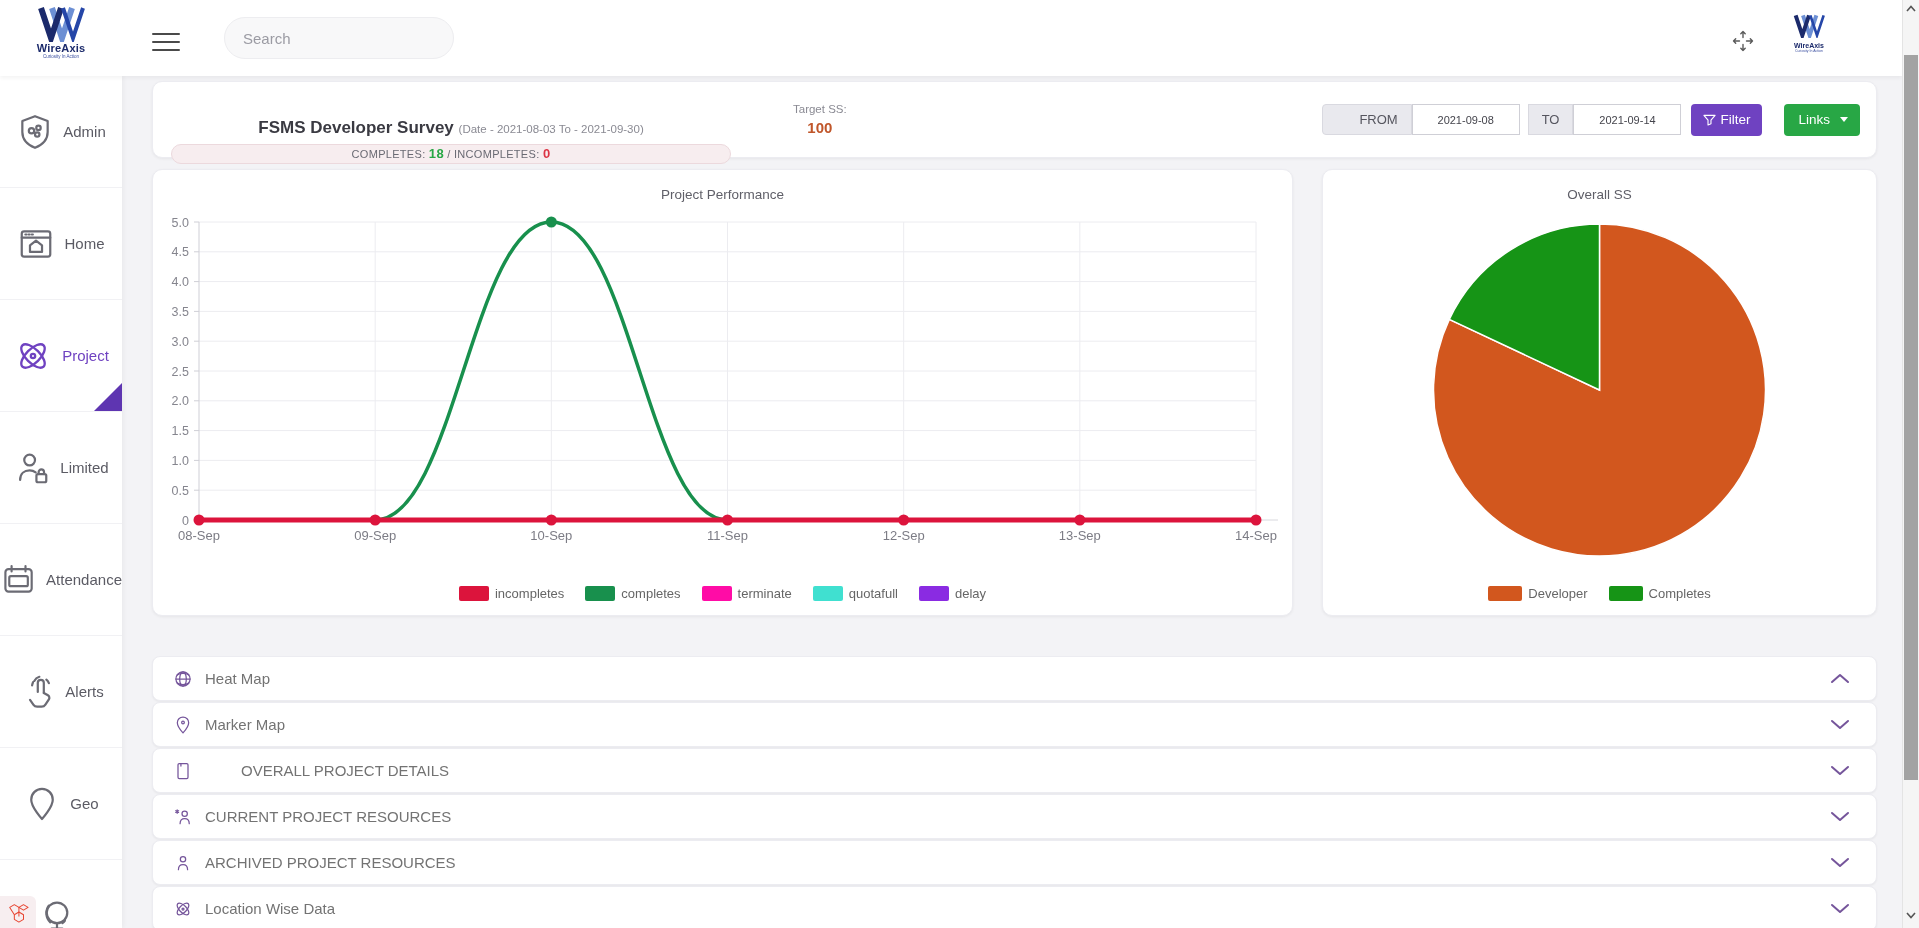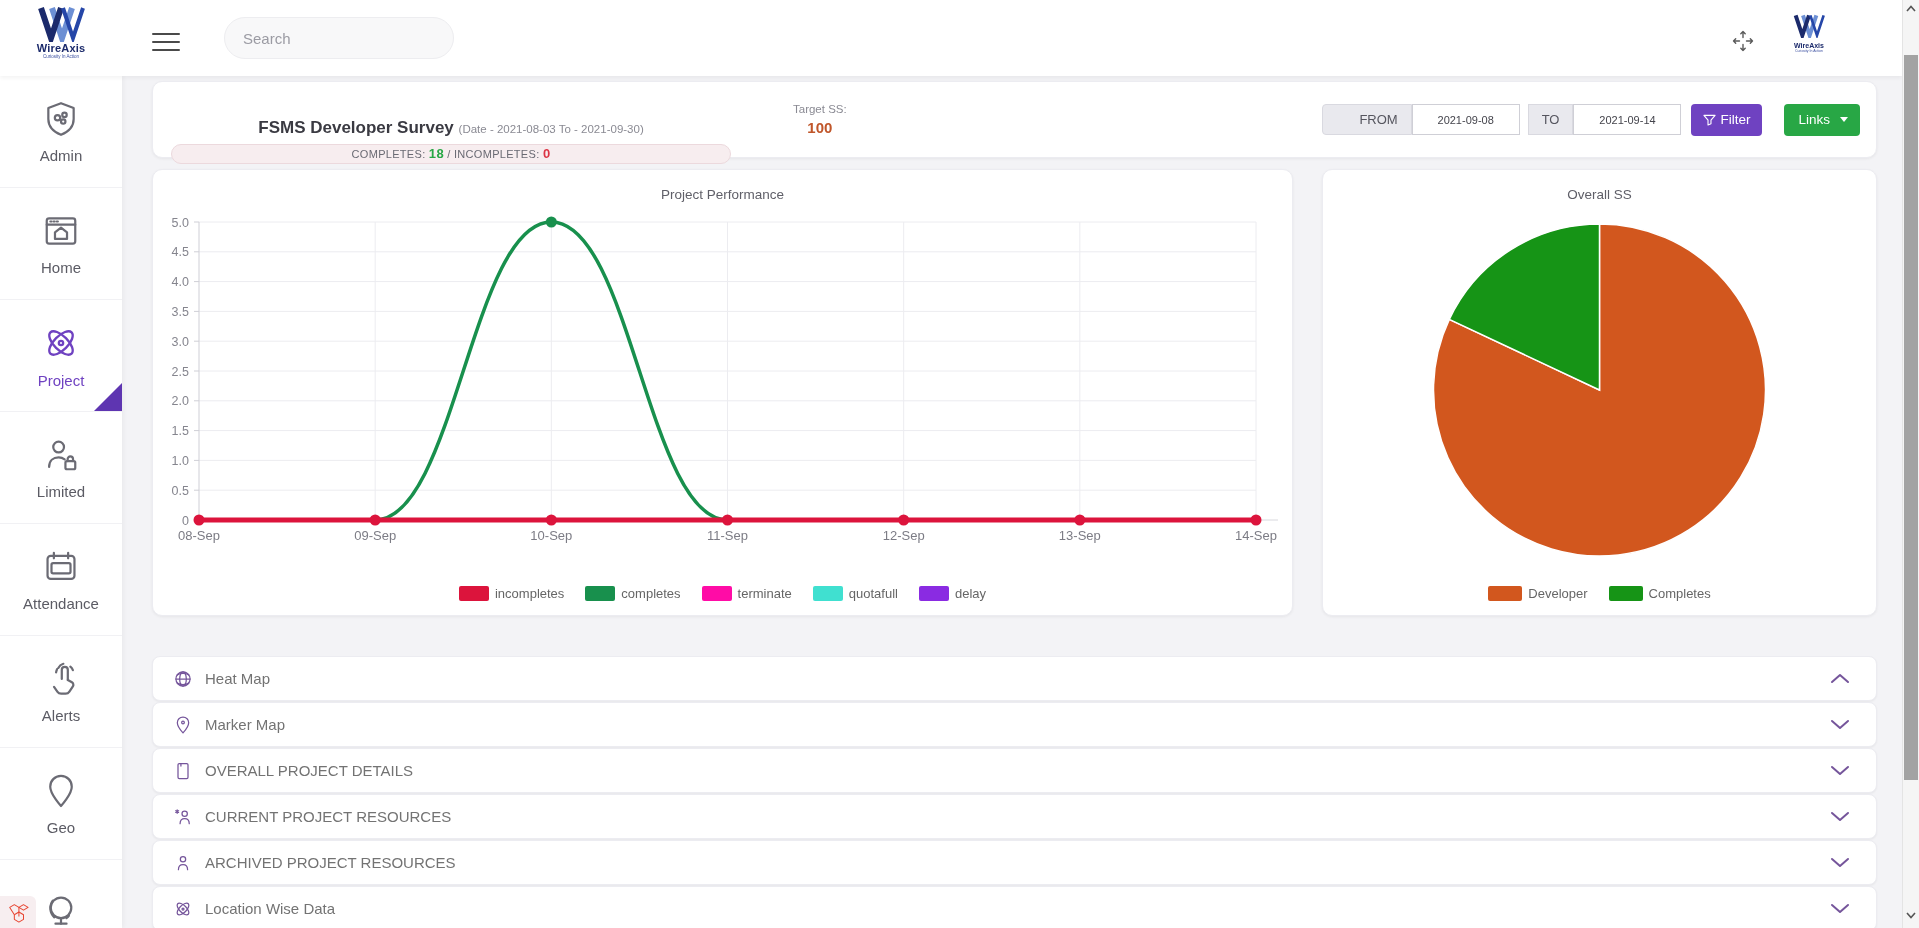--- a/index.html
+++ b/index.html
@@ -22,21 +22,21 @@
   .searchbox input::placeholder { color:#9b9ba3; }
   .topbar-right { position:absolute; right:70px; top:14px; display:flex; align-items:flex-start; gap:30px; }
   .mini-brand { text-align:center; width:46px; }
   .mini-brand .bname { font-size:7px; font-weight:bold; color:#1b2a6b; }
   .mini-brand .btag { font-size:3.5px; color:#3b4fa0; }
   .move-icon { margin-top:14px; cursor:pointer; }
 
   
   .sidebar { position:absolute; left:0; top:76px; width:122px; bottom:0; background:#fff;
              box-shadow:2px 0 4px rgba(0,0,0,.04); z-index:4; }
-  .side-item { position:relative; height:112px; display:flex; flex-direction:column; align-items:center;
+  .side-item { position:relative; height:112px; display:flex; align-items:center;
                justify-content:center; gap:9px; border-bottom:1px solid #f1f1f4; cursor:pointer; color:#6b6b74; }
   .side-item .slabel { font-size:15px; color:#5b5b64; }
   .side-item svg { stroke:#6b6b74; }
   .side-item.active svg { stroke:#6f42c1; }
   .side-item.active .slabel { color:#6f42c1; }
   .side-item.active::after { content:""; position:absolute; right:0; bottom:0; width:0; height:0;
                border-left:28px solid transparent; border-bottom:28px solid #5e35b1; }
 
   
   .card { position:absolute; background:#fff; border:1px solid #ececf1; border-radius:10px;
@@ -388,21 +388,21 @@
   <svg class="aicon" width="20" height="20" viewBox="0 0 24 24">
     <path d="M12 2.5 C8 2.5 5.2 5.6 5.2 9.3 C5.2 14 12 21.5 12 21.5 C12 21.5 18.8 14 18.8 9.3 C18.8 5.6 16 2.5 12 2.5 Z"></path>
     <circle cx="12" cy="9" r="1.6"></circle>
   </svg>
   <span class="acc-label">Marker Map</span>
   <svg class="acc-chevron" width="20" height="11" viewBox="0 0 20 11">
     <polyline points="2,2 10,9 18,2" fill="none" stroke="#75559b" stroke-width="2" stroke-linecap="round" stroke-linejoin="round"></polyline>
   </svg>
 </div>
 
-<div class="acc-row" style="top:748px;">
+<div class="acc-row" style="top:748px;gap:36px;">
   <svg class="aicon" width="20" height="20" viewBox="0 0 24 24">
     <rect x="6" y="3" width="12" height="18" rx="1.5"></rect>
       <line x1="9.5" y1="3.2" x2="9.5" y2="6"></line>
   </svg>
   <span class="acc-label">OVERALL PROJECT DETAILS</span>
   <svg class="acc-chevron" width="20" height="11" viewBox="0 0 20 11">
     <polyline points="2,2 10,9 18,2" fill="none" stroke="#75559b" stroke-width="2" stroke-linecap="round" stroke-linejoin="round"></polyline>
   </svg>
 </div>
 

